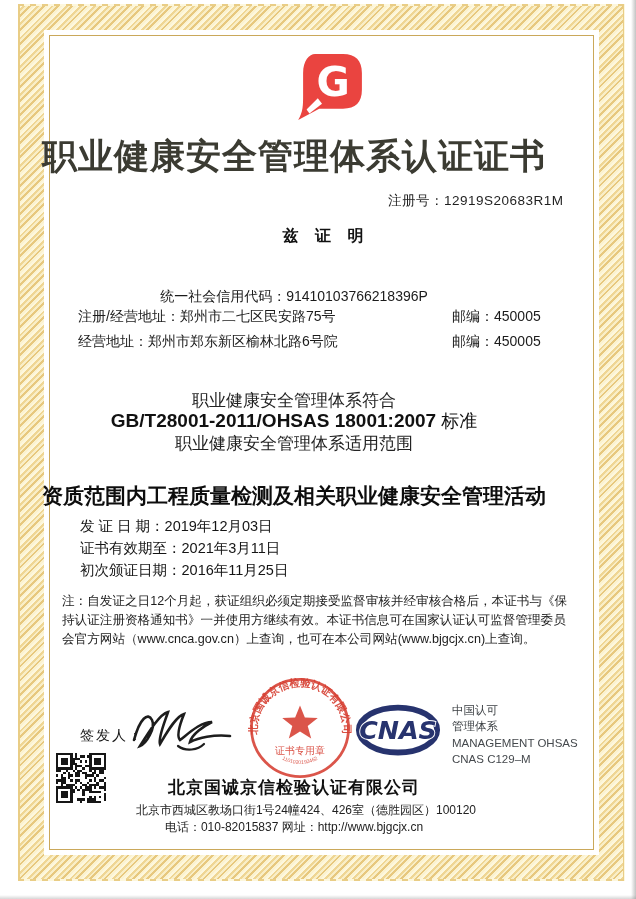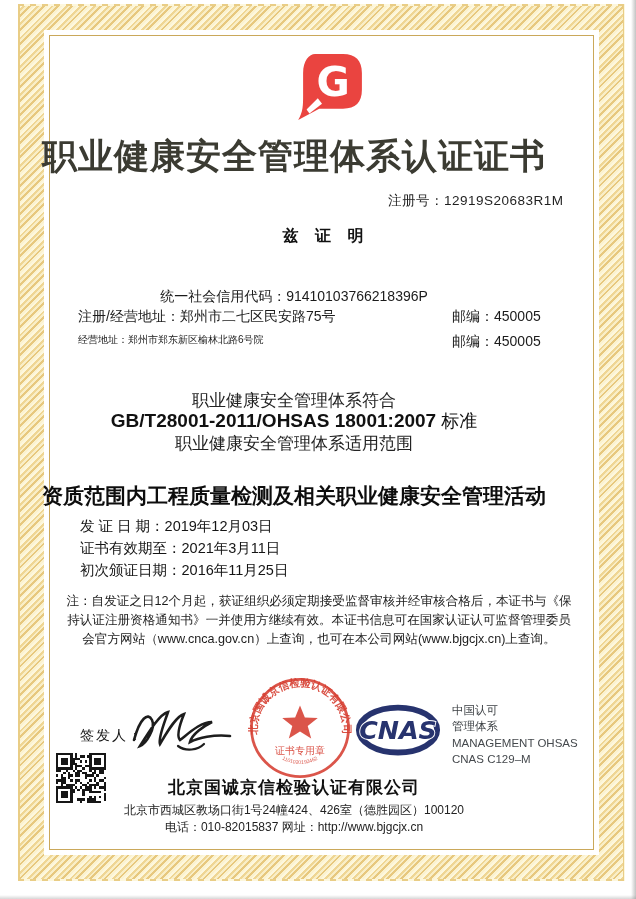--- a/index.html
+++ b/index.html
@@ -39,52 +39,52 @@
   .logo svg{width:100%;height:100%;}
 
   .title{top:133px;font-size:35px;font-weight:bold;color:#3b3b32;letter-spacing:1px;
     font-family:"Liberation Sans","DejaVu Sans",sans-serif;}
   .reg{top:192px;left:388px;font-size:13.5px;color:#1f1f1f;letter-spacing:.5px;}
 
   .certify-heading{top:226px;font-size:16px;font-weight:bold;letter-spacing:6px;color:#111;padding-left:32px;}
   .company{top:244px;font-size:27px;font-weight:bold;color:#0d0d0d;letter-spacing:1px;}
   .credit{top:288px;font-size:14px;color:#1b1b1b;}
   .addr-row1{top:308px;left:78px;font-size:14px;color:#1b1b1b;}
-  .addr-row2{top:333px;left:78px;font-size:10px;color:#1b1b1b;text-align:center;}
+  .addr-row2{top:333px;left:78px;font-size:14px;color:#1b1b1b;text-align:center;}
   .post1{top:308px;left:452px;font-size:14px;color:#1b1b1b;}
   .post2{top:333px;left:452px;font-size:14px;color:#1b1b1b;}
 
   .std1{top:389px;font-size:17px;color:#232323;}
   .std2{top:409px;font-size:18px;color:#111;}
   .std2 .b{font-weight:bold;font-size:19px;}
   .std3{top:432px;font-size:17px;color:#232323;}
   .scope{top:482px;font-size:21px;font-weight:bold;color:#0d0d0d;}
 
   .date-row{left:80px;font-size:14.5px;color:#151515;}
   .d0{top:517px}.d1{top:539px}.d2{top:561px}
 
-  .note{top:592px;left:62px;width:514px;font-size:12.6px;line-height:1.52;color:#1c1c1c;text-align:center;}
+  .note{top:592px;left:62px;width:514px;font-size:12.6px;line-height:1.52;color:#1c1c1c;text-align:left;}
 
   .signer{top:727px;left:80px;font-size:14px;color:#151515;letter-spacing:2px;}
   .signature{top:700px;left:126px;width:126px;height:56px;}
   .signature svg{width:100%;height:100%;}
 
   .seal{top:676px;left:248px;width:104px;height:104px;}
   .seal svg{width:100%;height:100%;}
 
   .qr{top:753px;left:56px;width:50px;height:50px;}
   .qr svg{width:100%;height:100%;}
 
   .cnas-logo{top:701px;left:354px;width:88px;height:58px;}
   .cnas-logo svg{width:100%;height:100%;}
   .cnas-text{top:702px;left:452px;font-size:11.5px;line-height:1.42;color:#45494d;text-align:left;}
   .cnas-text .cn{color:#3c4044;}
 
   .issuer-name{top:776px;font-size:17px;font-weight:bold;color:#101010;letter-spacing:1px;}
-  .issuer-addr{top:802px;font-size:12px;color:#222;}
+  .issuer-addr{top:802px;font-size:12px;color:#222;padding-left:12px;}
   .issuer-tel{top:819px;font-size:12px;color:#222;}
 </style>
 </head>
 <body>
 
 <div class="page">
 
   <div class="gold-border-wave"></div>
   <div class="gold-border"></div>
   <div class="inner-line"></div>

